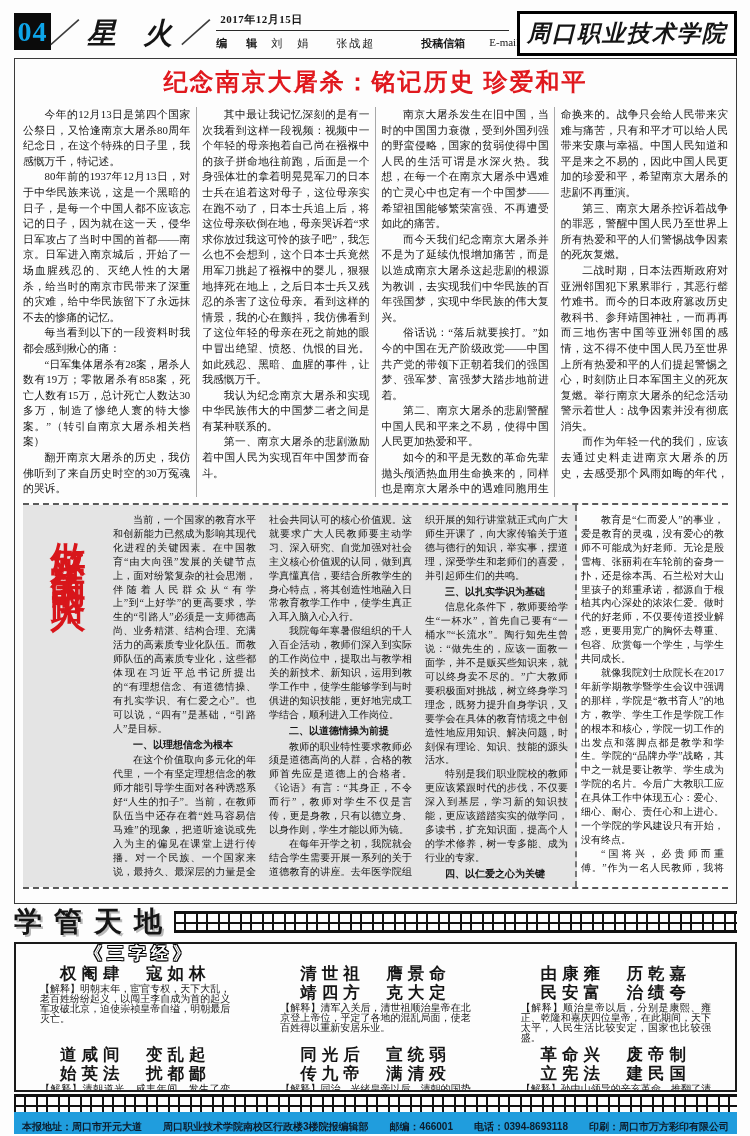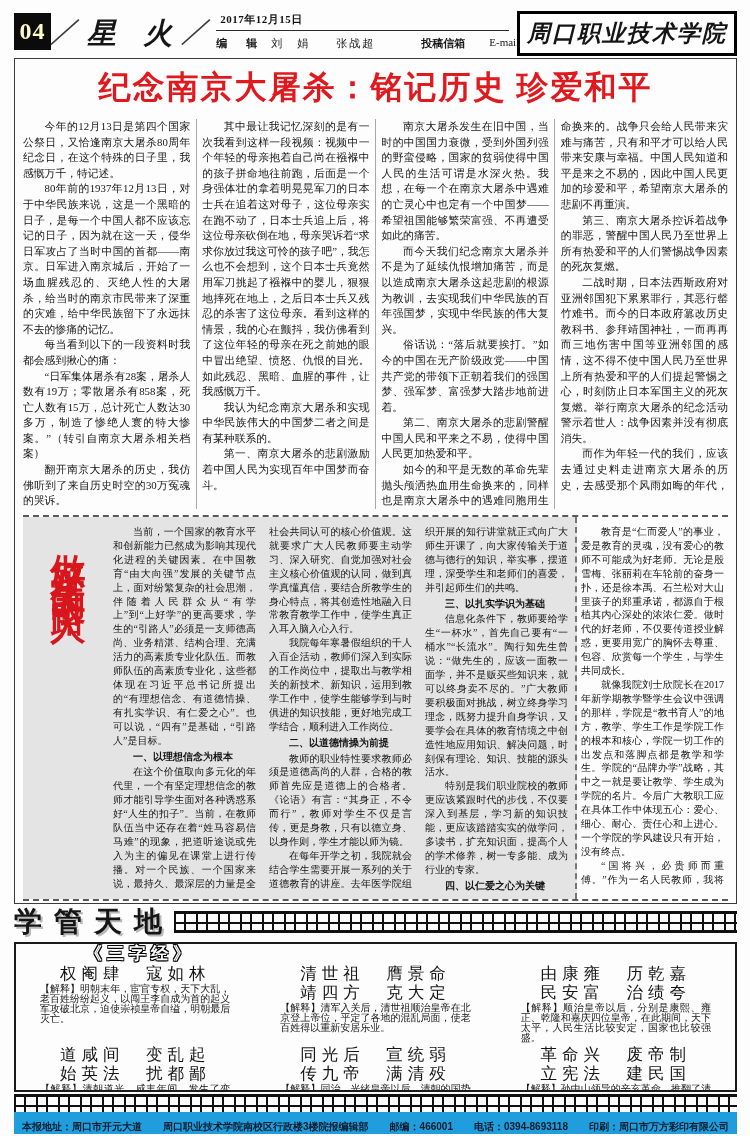--- a/index.html
+++ b/index.html
@@ -1,40 +1,40 @@
 <!DOCTYPE html>
 <html><head>
 <meta charset="utf-8">
 <style>
   html,body{margin:0;padding:0;background:#ededed}
   .page{position:relative;width:750px;height:1136px;margin:0 auto;background:#fdfdfd;
         font-family:"Liberation Serif","DejaVu Serif",serif;color:#151515;overflow:hidden}
 
   
   .hdr{position:absolute;top:8px;left:14px;right:13px;height:48px;display:flex;align-items:flex-start}
-  .pnum{width:37px;height:37px;background:#0b0b0b;color:#fef9c3;font-size:24px;font-weight:bold;
+  .pnum{width:37px;height:37px;background:#0b0b0b;color:#0ea5e9;font-size:28px;font-weight:bold;
         display:flex;align-items:center;justify-content:center;margin-top:5px;letter-spacing:1px}
   .slash{font-size:30px;color:#3c3c3c;margin:0 1px;font-family:"Liberation Sans",sans-serif;
          transform:skewX(-12deg);line-height:44px}
   .masthead{font-size:29px;font-weight:bold;font-style:italic;letter-spacing:10px;
             white-space:nowrap;margin:6px 0 0 4px}
   .hmid{flex:1;min-width:0;margin:3px 8px 0 2px}
   .hdate{font-size:11px;font-weight:bold;padding:1px 0 3px 4px;letter-spacing:.5px}
   .hrule{border-top:1px solid #2a2a2a;margin-bottom:5px}
   .hedit{font-size:11px;white-space:nowrap;display:flex;gap:0;align-items:flex-start}
   .hedit .lab{font-weight:bold;letter-spacing:4px;margin-right:10px}
   .hedit .names{letter-spacing:2px;margin-right:46px}
   .hedit .maillab{font-weight:bold;margin-right:24px}
   .inst{border:3px solid #000;padding:4px 7px;font-size:23px;font-weight:bold;font-style:italic;
         letter-spacing:2px;white-space:nowrap;margin-top:3px;background:#fff}
 
   
   .frame{position:absolute;top:58px;left:14px;right:13px;height:846px;border:1px solid #3a3a3a;
          padding:4px 8px;box-sizing:border-box;background:#fdfdfd}
-  .headline{margin:3px 0 9px;text-align:center;color:#e0191e;font-size:32px;font-weight:bold;
+  .headline{margin:3px 0 9px;text-align:center;color:#e0191e;font-size:24px;font-weight:bold;
             letter-spacing:2px;white-space:nowrap}
 
   .a1{height:390px;column-count:4;column-gap:12px;column-fill:auto;column-rule:1px solid #a8a8a8;
       text-align:justify;font-size:10.8px;line-height:15.6px;overflow:hidden}
   .a1 p,.a2t p{margin:0}
   .ind{text-indent:2em}
 
   
   .a2{position:relative;margin-top:6px;height:386px;border-top:2px dashed #5a5a5a;
       border-bottom:2px dashed #5a5a5a;box-sizing:border-box;display:flex;padding:7px 2px 5px 6px}
@@ -60,21 +60,21 @@
   .bannerrow .fret{flex:1}
 
   
   .szj{position:absolute;top:942px;left:14px;right:13px;height:150px;border:2px solid #1a1a1a;
        box-sizing:border-box;padding:0 8px;overflow:hidden;background:#fdfdfd}
   .szjtitle{width:33%;text-align:center;font-size:17px;font-weight:bold;letter-spacing:5px;
             color:#fff;height:20px;line-height:20px;
             text-shadow:-1px -1px 0 #000,1px -1px 0 #000,-1px 1px 0 #000,1px 1px 0 #000,0 1px 0 #000,0 -1px 0 #000}
   .szjgrid{display:grid;grid-template-columns:repeat(3,1fr);column-gap:18px;row-gap:2px}
   .cell{min-width:0}
-  .v{text-align:center;font-size:16.5px;font-weight:normal;letter-spacing:5px;line-height:19px;
+  .v{text-align:center;font-size:16.5px;font-weight:bold;letter-spacing:5px;line-height:19px;
      font-family:"Liberation Sans",sans-serif;white-space:nowrap}
   .ex{margin:1px 16px 0;font-size:10px;line-height:10px;text-align:justify}
 
   .fret2{position:absolute;top:1094px;left:14px;right:13px}
 
   
   .bluebar{position:absolute;top:1112px;left:14px;right:13px;height:22px;background:#209ddd;
            display:flex;align-items:flex-end;justify-content:space-between;padding:0 8px;
            font-size:10px;font-weight:bold;font-family:"Liberation Sans",sans-serif;color:#0c1c2c;
            white-space:nowrap;overflow:hidden}

